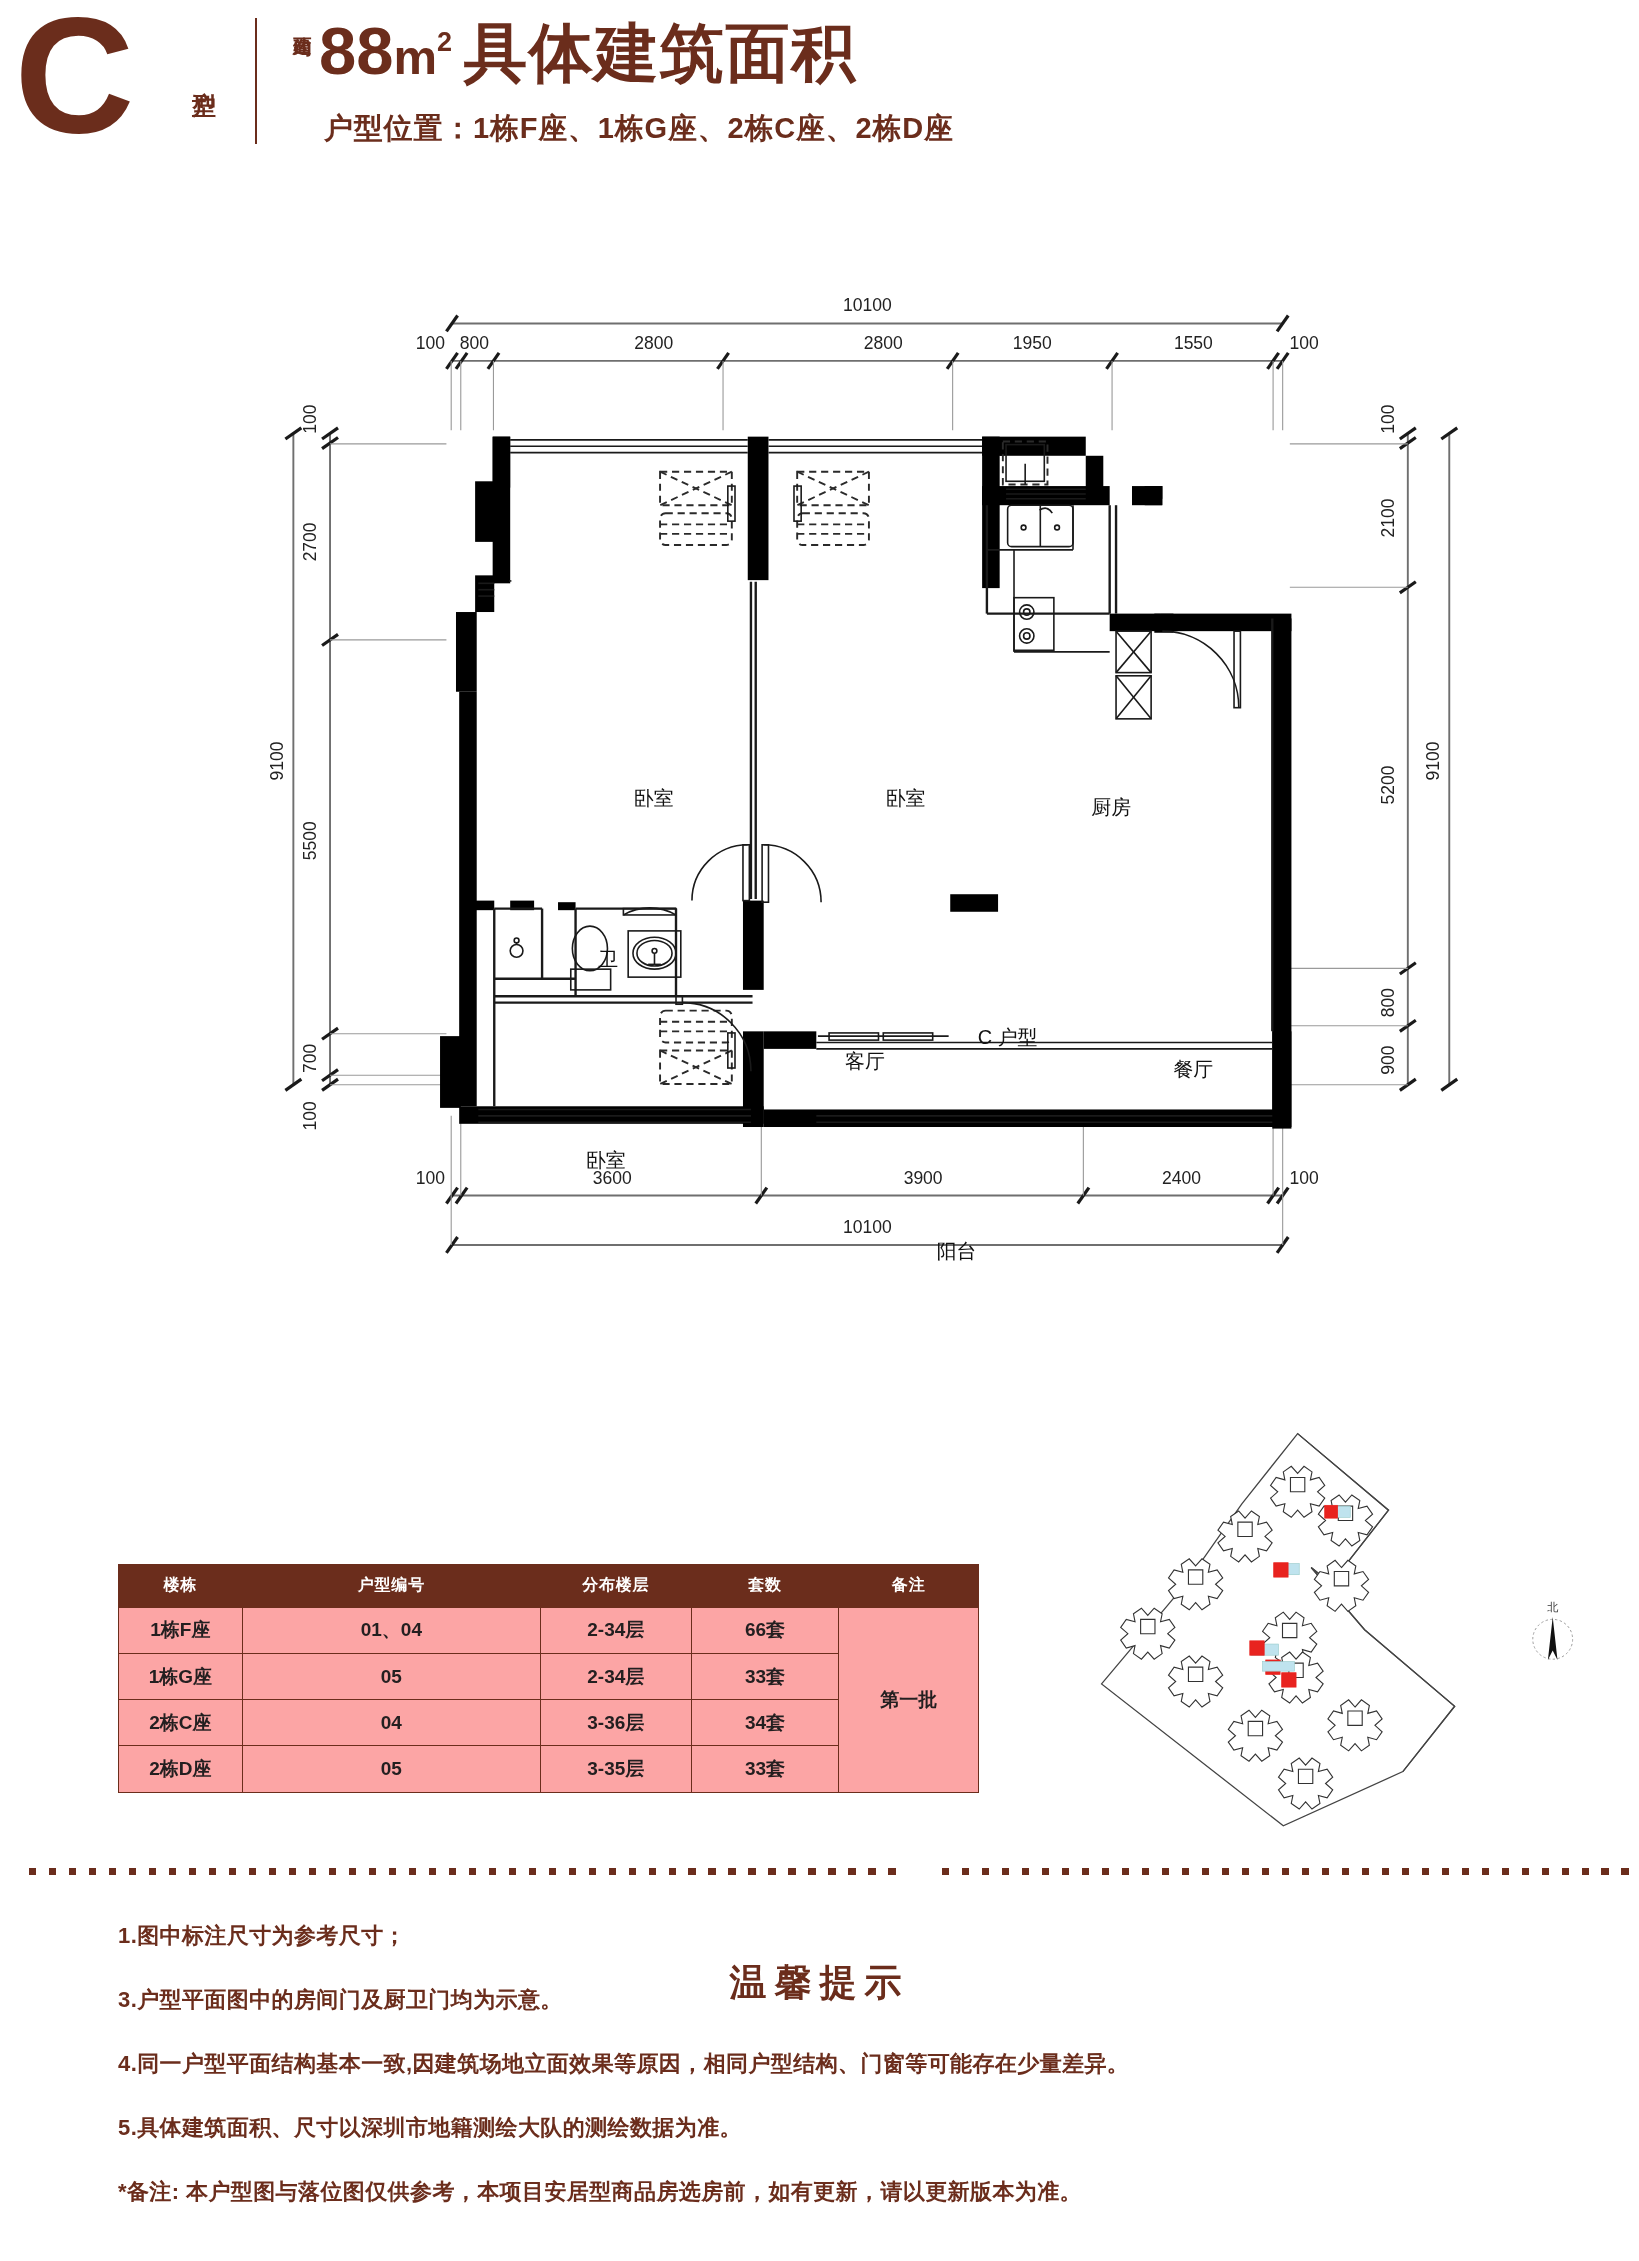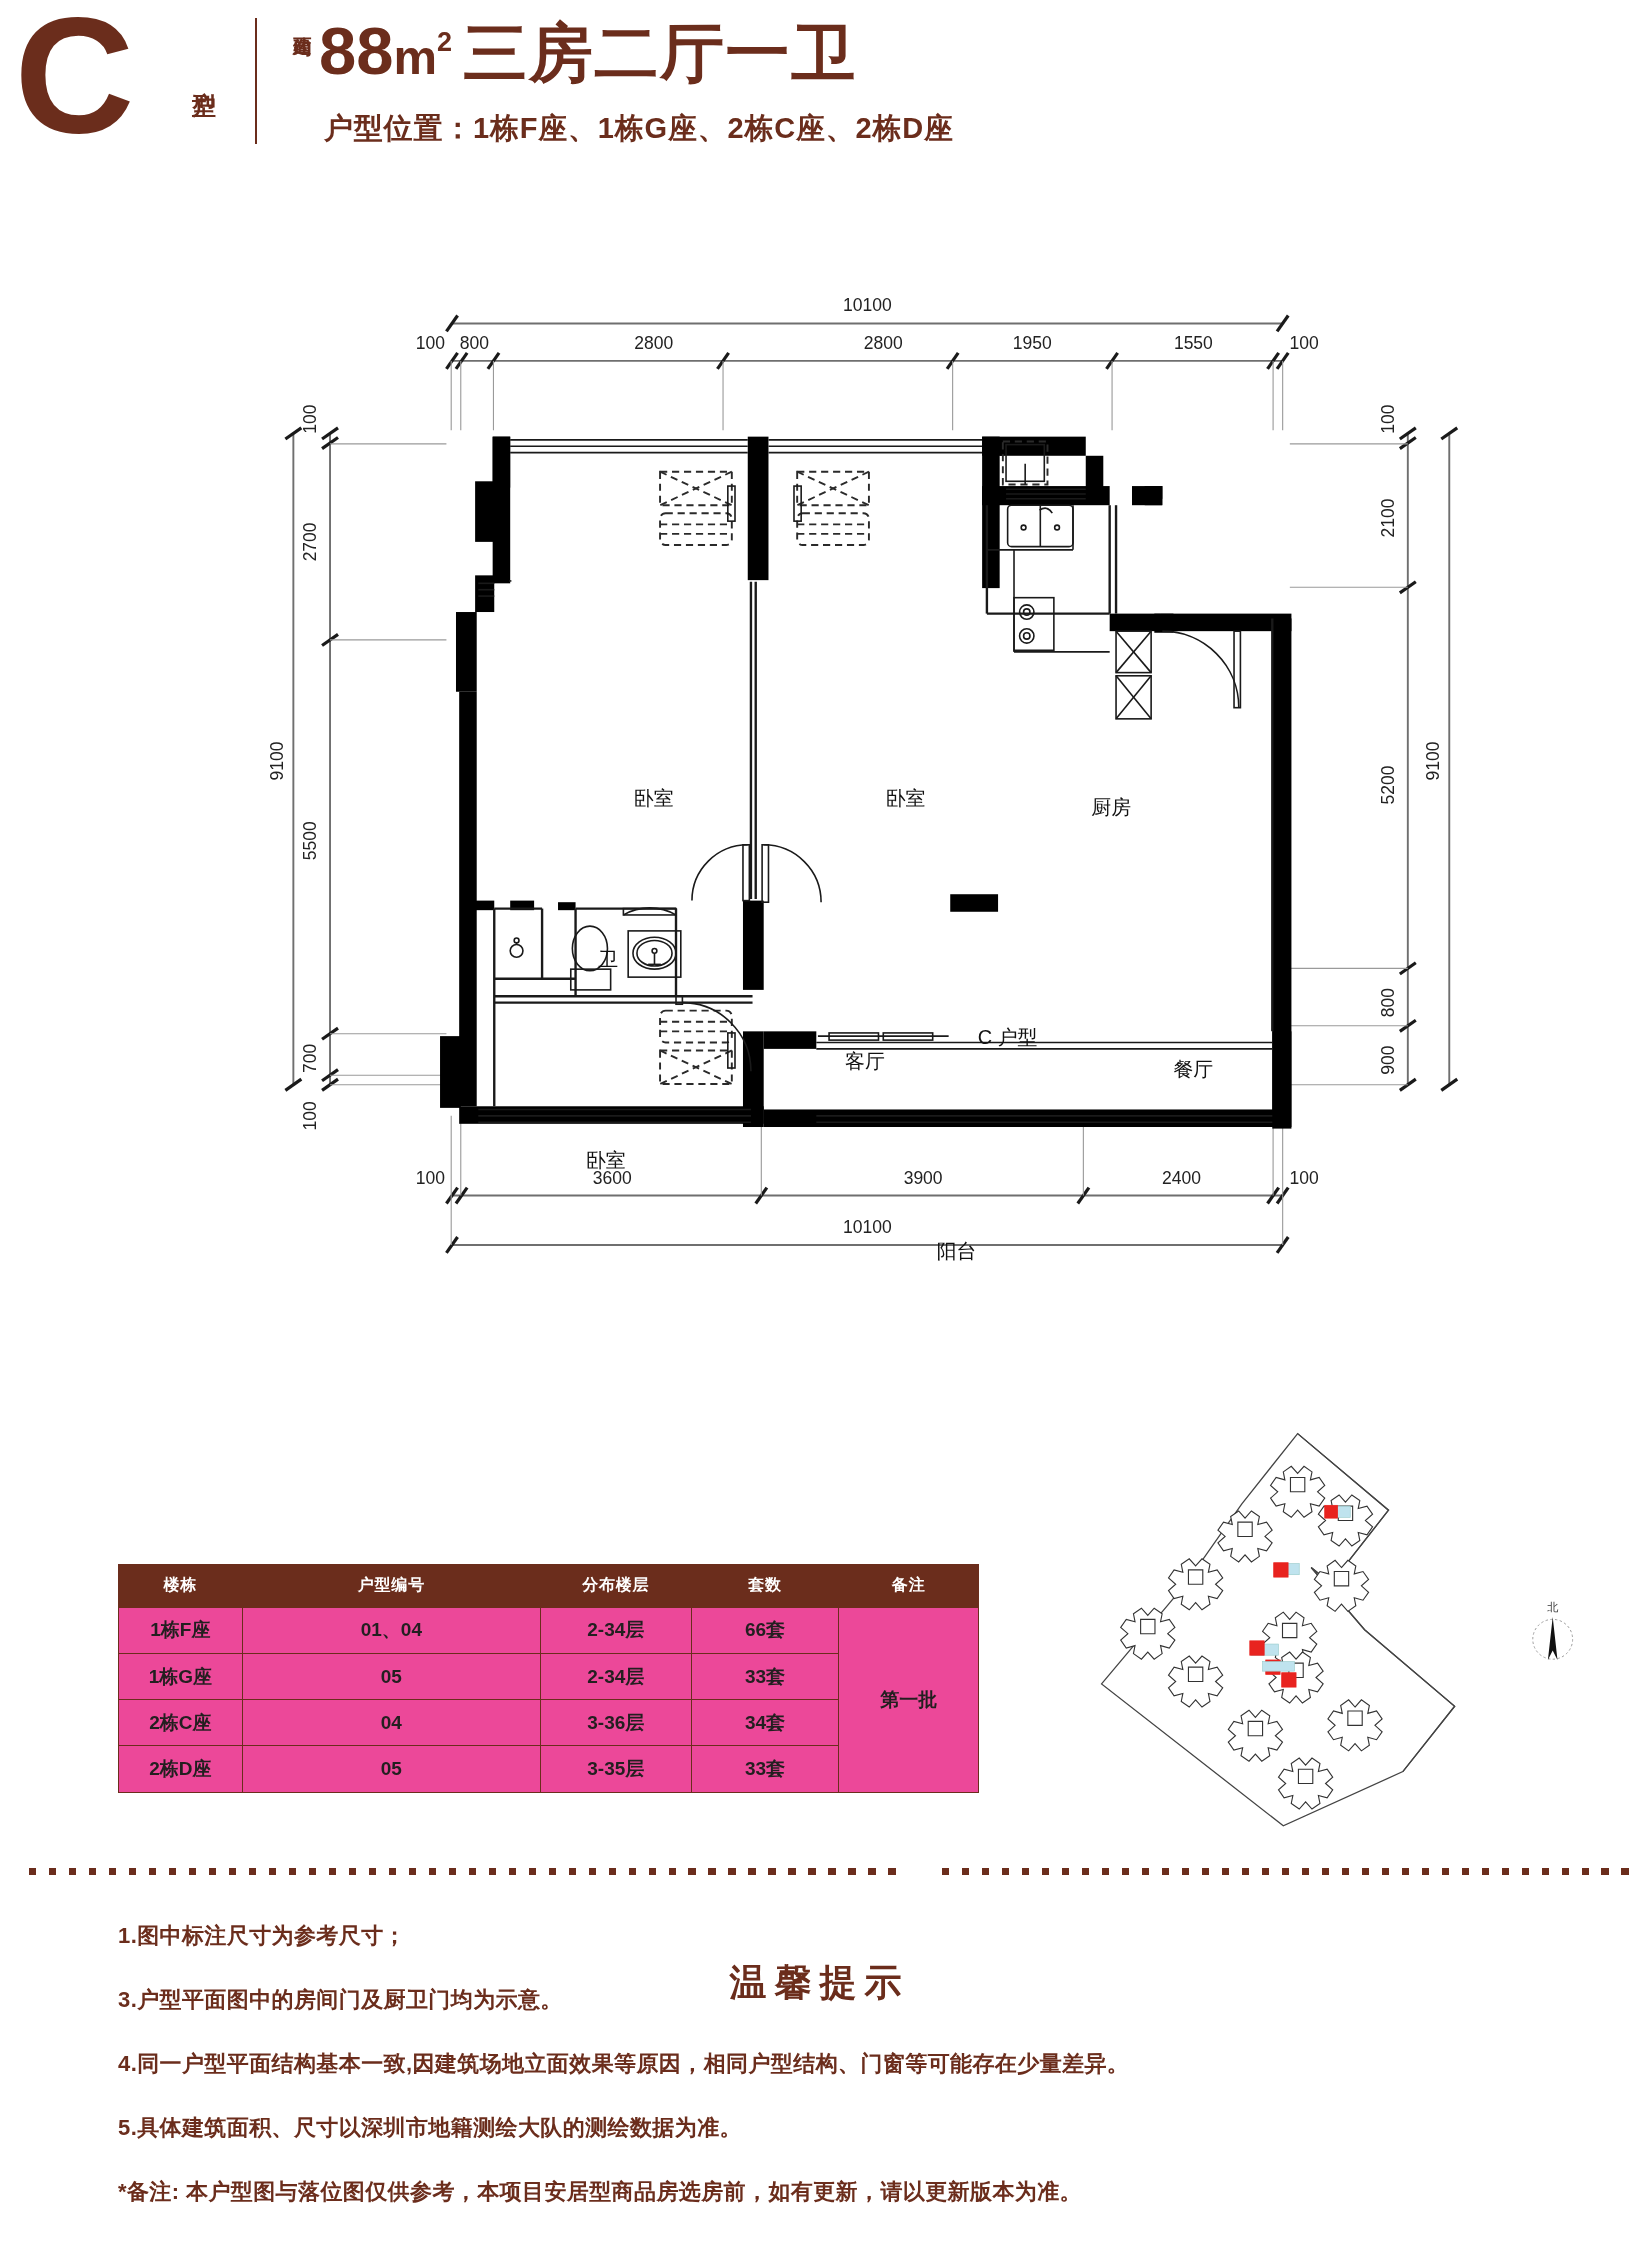--- a/index.html
+++ b/index.html
@@ -56,21 +56,21 @@
     border-collapse:collapse; width:861px;
     font-family:"Liberation Sans",sans-serif;
   }
   #unit-table th {
     background:#6b2d1c; color:#ffffff; font-size:16px; font-weight:bold;
     padding:10.4px 3.2px; border:0.8px solid #6b2d1c; text-align:center;
     letter-spacing:0.8px;
   }
   #unit-table td {
     border:0.8px solid #6b2d1c; font-size:19px; font-weight:bold;
-    padding:9.6px 3.2px; text-align:center; color:#231f20; background:#ec4899;
+    padding:9.6px 3.2px; text-align:center; color:#231f20; background:#fca5a5;
   }
   #unit-table col.c0 { width:124px; }
   #unit-table col.c1 { width:299px; }
   #unit-table col.c2 { width:151px; }
   #unit-table col.c3 { width:148px; }
   #unit-table col.c4 { width:140px; }
 
   
   #site-plan { position:absolute; left:1092px; top:1427px; width:542px; height:407px; }
   #tips-title {
@@ -92,21 +92,21 @@
 </style>
 </head>
 <body>
 
 <div id="header">
   <div id="big-letter">C</div>
   <div id="huxing-vert">户型</div>
   <div id="head-div"></div>
   <div id="jm-vert">建面约</div>
   <div id="area-line">
-    <span>88</span><span class="m2">m</span><span class="sup">2</span><span class="roomtype">三房二厅一卫</span>
+    <span>88</span><span class="m2">m</span><span class="sup">2</span><span class="roomtype">具体建筑面积</span>
   </div>
   <div id="loc-line">户型位置：1栋F座、1栋G座、2栋C座、2栋D座</div>
 </div>
 
 <div id="plan">
 <svg width="1639" height="1244" viewBox="0 0 2056 1560" xmlns="http://www.w3.org/2000/svg">
   <defs>
     <style>
       .w  { fill:#000; }                                   /* solid wall */
       .ln { fill:none; stroke:#1a1a1a; stroke-width:2; }   /* thin line */

